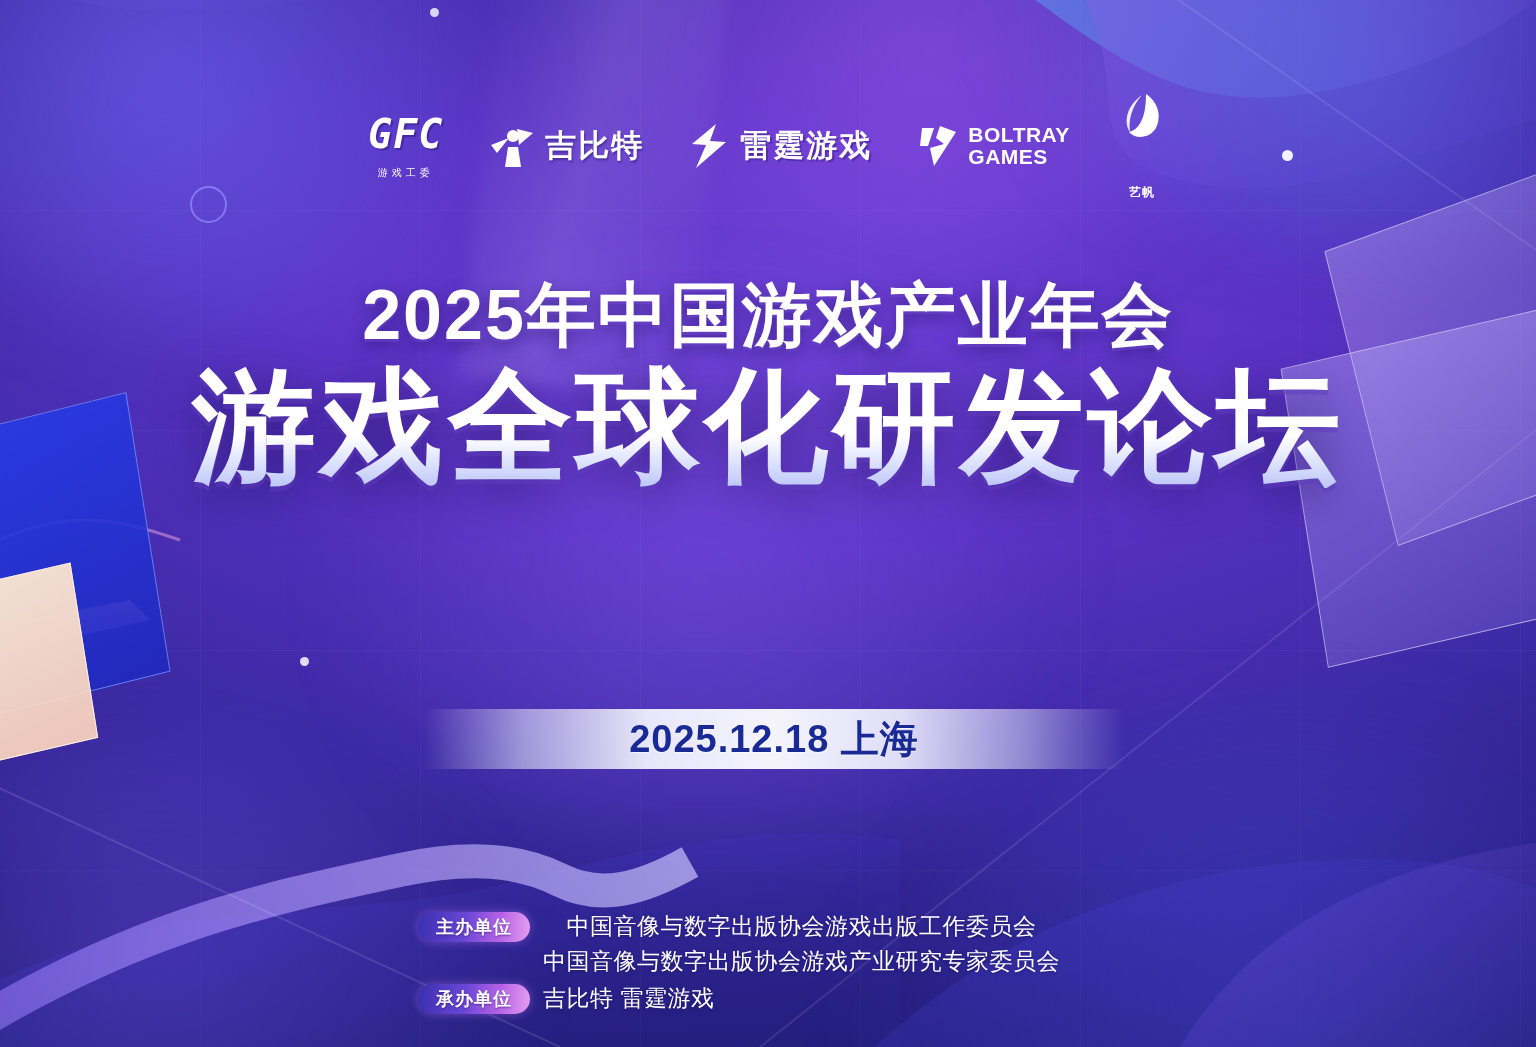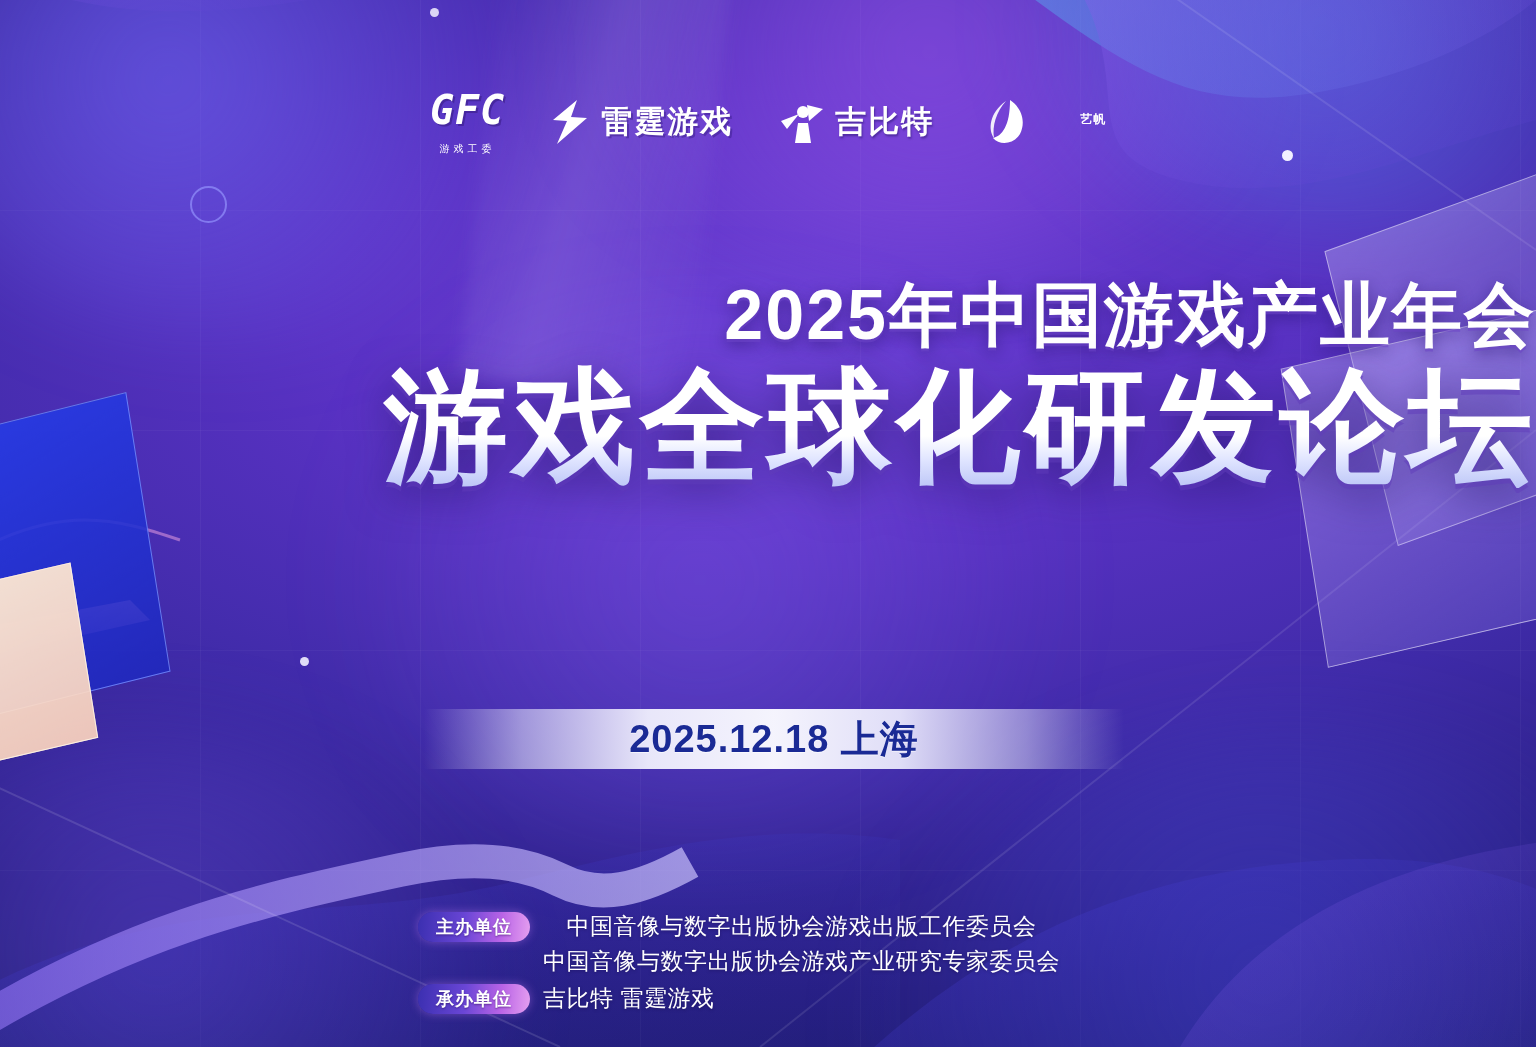--- a/index.html
+++ b/index.html
@@ -105,25 +105,25 @@
   }
   .bolt-mark{width:40px;height:44px;}
   .leiting-word{
     font-size:31px;font-weight:bold;letter-spacing:2px;color:#fff;
     text-shadow:2px 2px 0 rgba(60,30,140,.5);
   }
   .boltray-text{
     font-size:21px;font-weight:bold;line-height:1.04;letter-spacing:.5px;
     color:#fff;text-align:left;
   }
-  .yifan{display:flex;align-items:center;gap:48px;}
+  .yifan{display:flex;flex-direction:column;align-items:center;gap:48px;}
   .yifan-sub{font-size:12px;letter-spacing:1px;margin-top:-6px;color:#fff;font-weight:bold;}
 
   
-  .title-block{position:absolute;top:252px;left:0;right:0;text-align:right;}
+  .title-block{position:absolute;top:252px;left:0;right:0;text-align:center;}
 
   .title-year{
     font-size:70px;font-weight:bold;letter-spacing:2px;color:#ffffff;
     font-family:"Liberation Sans","DejaVu Sans",sans-serif;
     text-shadow:
       0 3px 0 rgba(110,70,200,.55),
       0 6px 16px rgba(40,20,110,.6);
     line-height:1;
   }
 
@@ -261,36 +261,46 @@
   <div class="content">
 
     <div class="logo-row">
 
       <div class="logo gfc">
         <div class="gfc-main">GFC</div>
         <div class="gfc-sub">游戏工委</div>
       </div>
 
       <div class="logo">
-        <svg class="bolt-mark" viewBox="0 0 40 44">
-          <polygon points="26,0 2,20 16,21 6,44 36,18 20,17" fill="#fff"></polygon>
-        </svg>
-        <span class="leiting-word">雷霆游戏</span>
-      </div>
-
-      <div class="logo">
         <svg class="gbits-mark" viewBox="0 0 46 46">
           <polygon points="2,22 20,15 8,30" fill="#fff"></polygon>
           <circle cx="24" cy="13" r="6" fill="#fff"></circle>
           <polygon points="28,6 44,10 30,22" fill="#fff"></polygon>
           <polygon points="19,24 29,24 32,44 16,44" fill="#fff"></polygon>
         </svg>
         <span class="cn-wordmark">吉比特</span>
       </div>
 
+      <div class="logo">
+        <svg class="bolt-mark" viewBox="0 0 40 44">
+          <polygon points="26,0 2,20 16,21 6,44 36,18 20,17" fill="#fff"></polygon>
+        </svg>
+        <span class="leiting-word">雷霆游戏</span>
+      </div>
+
+      <div class="logo">
+        <svg class="bolt-mark" viewBox="0 0 40 44">
+          <polygon points="4,4 16,4 10,22 2,22" fill="#fff"></polygon>
+          <polygon points="22,2 38,8 16,42 12,24 26,20 18,14" fill="#fff"></polygon>
+        </svg>
+        <div class="boltray-text">
+          <div>BOLTRAY</div>
+          <div>GAMES</div>
+        </div>
+      </div>
 
       <div class="logo yifan">
         <svg width="52" height="52" viewBox="0 0 52 52">
           <path d="M30,4 C42,12 46,26 40,38 C34,48 20,50 13,42 C22,40 30,30 30,4 Z" fill="#fff"></path>
           <path d="M26,5 C16,16 12,30 14,42 C8,34 9,17 26,5 Z" fill="#fff" opacity=".9"></path>
         </svg>
         <span class="yifan-sub">艺帆</span>
       </div>
 
     </div>

